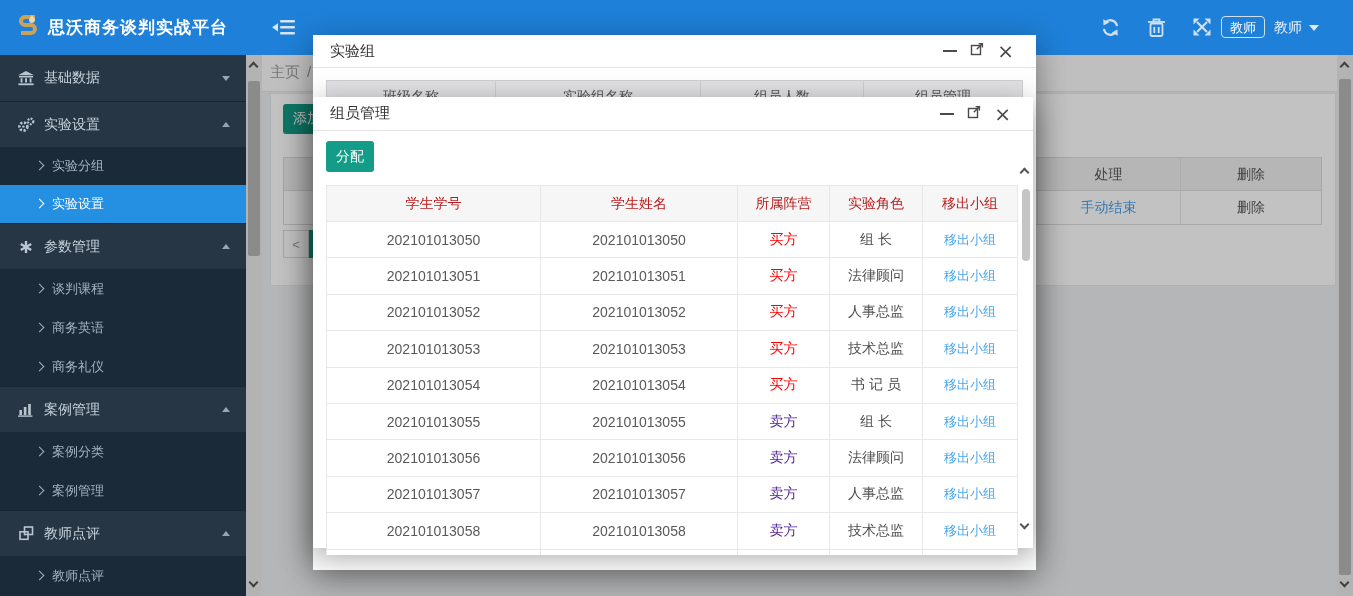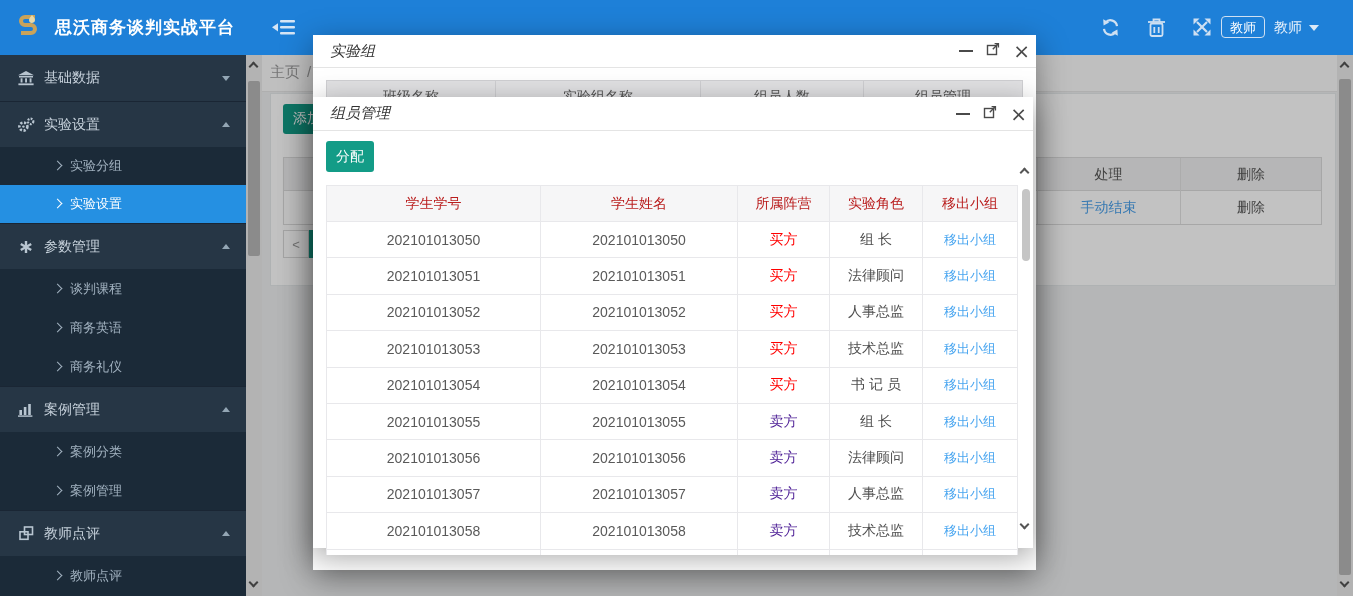--- a/index.html
+++ b/index.html
@@ -2,38 +2,38 @@
 <html><head>
 <meta charset="utf-8">
 <style>
   html,body{margin:0;padding:0;background:#d8d8d8;}
   .stage{position:relative;width:1353px;height:596px;overflow:hidden;background:#eef0f1;
          font-family:"Liberation Sans","DejaVu Sans",sans-serif;-webkit-font-smoothing:antialiased;}
   .abs{position:absolute;box-sizing:border-box;}
 
   
   .topbar{left:0;top:0;width:1353px;height:55px;background:#1e80d8;}
-  .brand{left:0;top:0;width:246px;height:55px;display:flex;align-items:center;padding-left:13px;gap:12px;}
+  .brand{left:0;top:0;width:246px;height:55px;display:flex;align-items:center;padding-left:13px;gap:5px;}
   .brand-title{color:#fff;font-size:17px;font-weight:bold;letter-spacing:1px;white-space:nowrap;}
   .menu-toggle{left:272px;top:17px;cursor:pointer;}
   .tb-icon{top:17px;cursor:pointer;}
   .role-badge{left:1221px;top:16px;height:22px;border:1px solid #cfe0f2;border-radius:4px;color:#fff;
               font-size:13px;line-height:22px;padding:0 8px;}
   .user-chip{left:1274px;top:16px;height:24px;display:flex;align-items:center;gap:7px;color:#eaf2fb;font-size:14px;cursor:pointer;}
   .caret-dn-w{width:0;height:0;border-left:5px solid transparent;border-right:5px solid transparent;border-top:6px solid #dce9f7;}
 
   
   .sidebar{left:0;top:55px;width:246px;height:541px;background:#bef264;}
   .sgroup{height:46px;background:#263645;border-top:1px solid #1a2634;display:flex;align-items:center;
           padding:0 16px;box-sizing:border-box;cursor:pointer;}
   .sgroup .gicon{width:20px;margin-right:8px;display:flex;justify-content:center;}
   .sgroup .lbl{color:#c7d2dc;font-size:14px;flex:1;}
   .caret-dn{width:0;height:0;border-left:4px solid transparent;border-right:4px solid transparent;border-top:5px solid #93a6b4;}
   .caret-up{width:0;height:0;border-left:4px solid transparent;border-right:4px solid transparent;border-bottom:5px solid #93a6b4;}
-  .ssub{height:38px;background:#1b2a38;display:flex;align-items:center;padding-left:54px;gap:9px;
+  .ssub{height:38px;background:#1b2a38;display:flex;align-items:center;padding-left:36px;gap:9px;
         color:#a2b2c0;font-size:13px;cursor:pointer;box-sizing:border-box;}
   .ssub .chev{width:6px;height:6px;border-top:1px solid currentColor;border-right:1px solid currentColor;
               transform:rotate(45deg);flex:none;margin-top:-1px;}
   .ssub.active{background:#2590e2;color:#fff;}
   .h39{height:39px;} .h40{height:40px;}
 
   
   .scrollcol{width:16px;background:#ececec;}
   .sc-thumb{left:2px;width:12px;background:#b7b7b7;border-radius:2px;}
   .chevron{width:7px;height:7px;border-left:2px solid #555;border-top:2px solid #555;display:inline-block;}
@@ -53,21 +53,21 @@
           font-size:13px;display:flex;align-items:center;justify-content:center;cursor:pointer;}
   .pg-active{top:230px;width:27px;height:28px;background:#139c87;border:1px solid #139c87;cursor:pointer;}
 
   .dim{left:246px;top:55px;width:1107px;height:541px;background:rgba(0,0,0,0.24);z-index:50;}
 
   
   .modal{background:#fff;box-shadow:0 8px 30px rgba(0,0,0,0.38);}
   .m1{left:313px;top:35px;width:723px;height:535px;z-index:100;}
   .m2{left:313px;top:97px;width:720px;height:451px;z-index:200;}
   .titlebar{position:absolute;left:0;top:0;width:100%;height:34px;border-bottom:1px solid #e4e4e4;
-            display:flex;align-items:center;padding:0 6px 0 17px;box-sizing:border-box;font-style:italic;}
+            display:flex;align-items:center;padding:0 22px 0 17px;box-sizing:border-box;}
   .titlebar .mtitle{flex:1;font-size:15px;color:#333;}
   .wc{display:flex;align-items:center;gap:13px;}
   .wc-min{width:14px;height:0;border-top:2px solid #4a4a4a;cursor:pointer;}
   .wc-close{font-size:20px;color:#4a4a4a;line-height:14px;cursor:pointer;font-family:"DejaVu Sans",sans-serif;}
 
   .m1-hdr{position:absolute;left:13px;top:45px;width:697px;height:33px;display:flex;background:#e2e2e4;
           border:1px solid #d0d0d3;box-sizing:border-box;}
   .m1-hdr .hc{line-height:31px;text-align:center;font-size:14px;color:#555;border-left:1px solid #cfcfd2;box-sizing:border-box;}
   .m1-hdr .hc:first-child{border-left:none;}
 

